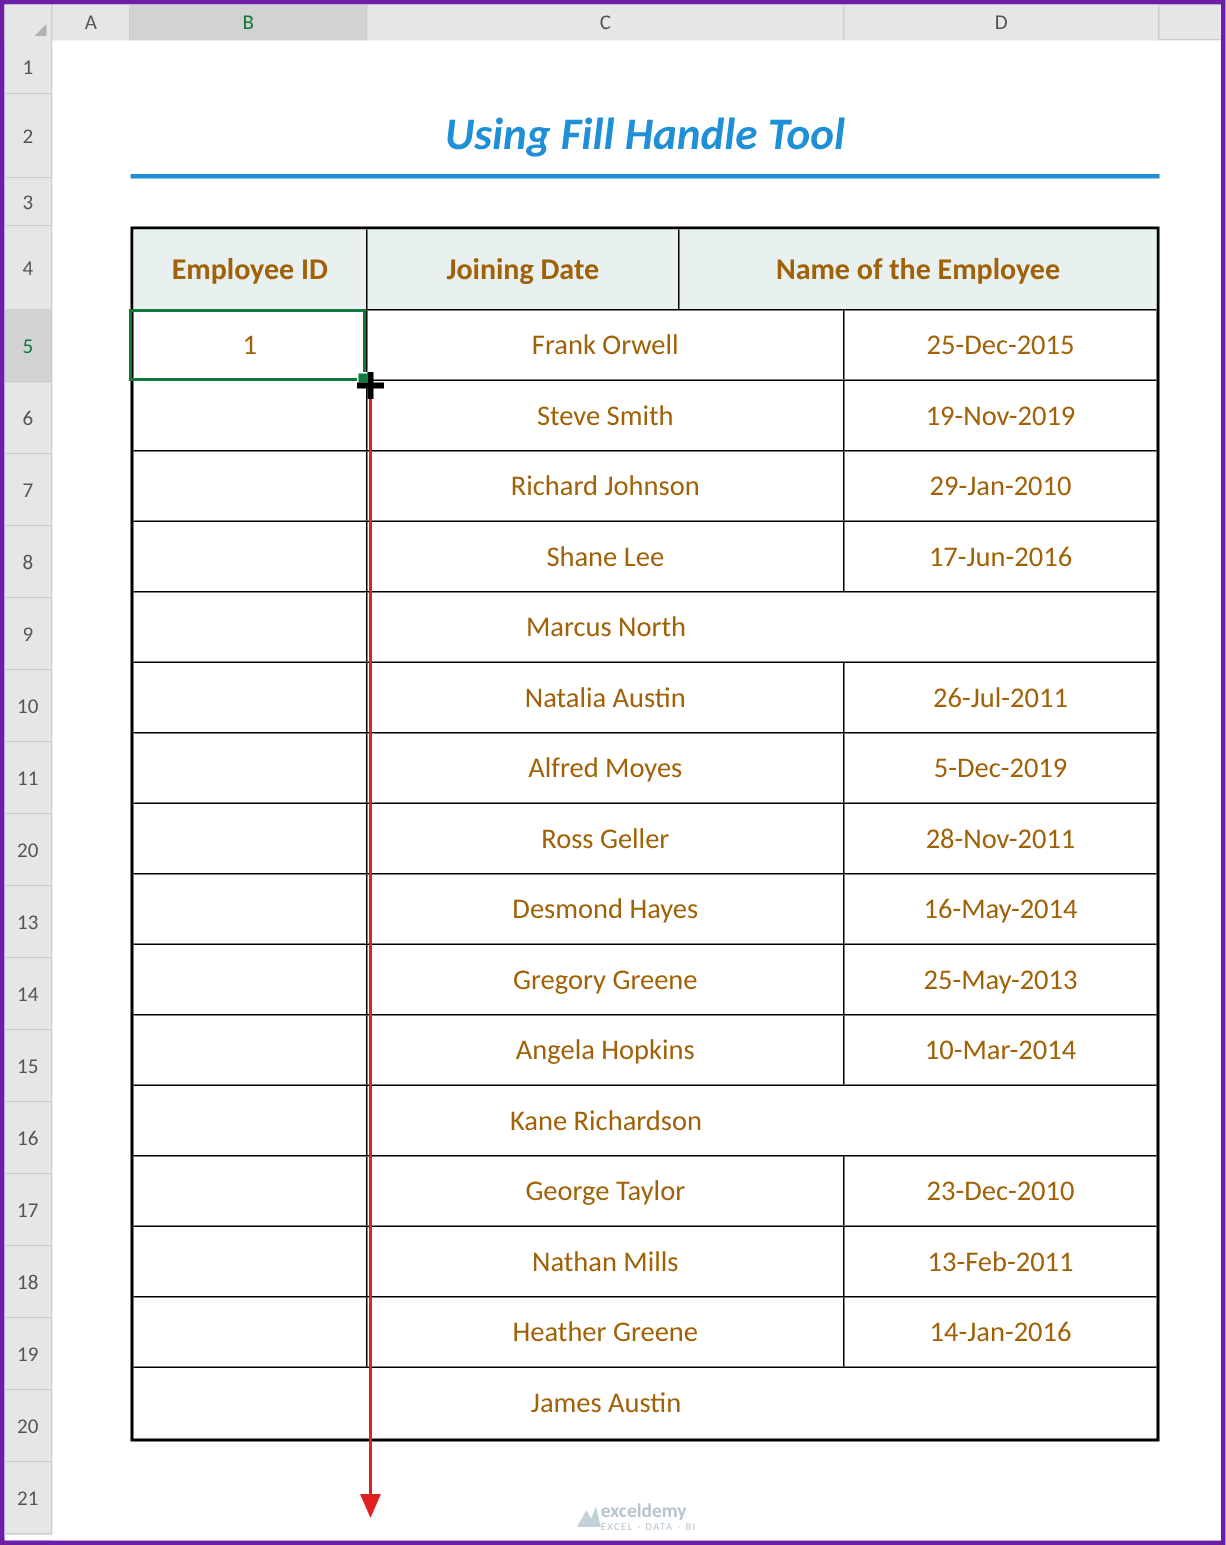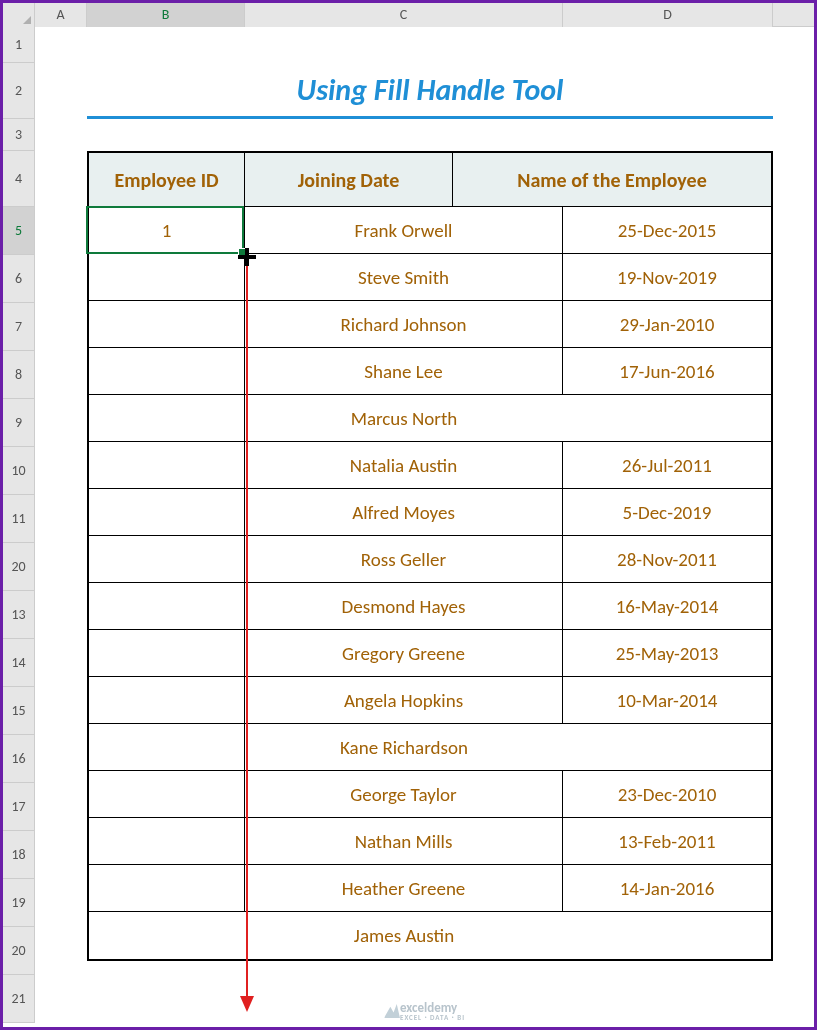--- a/index.html
+++ b/index.html
@@ -361,18 +361,18 @@
 
     <div class="red-arrow" style="left:205px; top:236px;">
       <div class="red-arrow-line" style="height:735px; left:6px;"></div>
       <div class="red-arrow-head" style="top:733px; left:0;"></div>
     </div>
 
     <div class="watermark" style="top:974px;">
       <span class="wm-icon"></span>
       <span style="display:flex;flex-direction:column;line-height:1;">
         <span style="font-weight:600;">exceldemy</span>
-        <span style="font-size:7px;letter-spacing:1px;font-weight:bold;">EXCEL · DATA · BI</span>
+        <span style="font-size:7px;letter-spacing:1px;">EXCEL · DATA · BI</span>
       </span>
     </div>
 
   </div>
 </div>
 
 </body></html>

